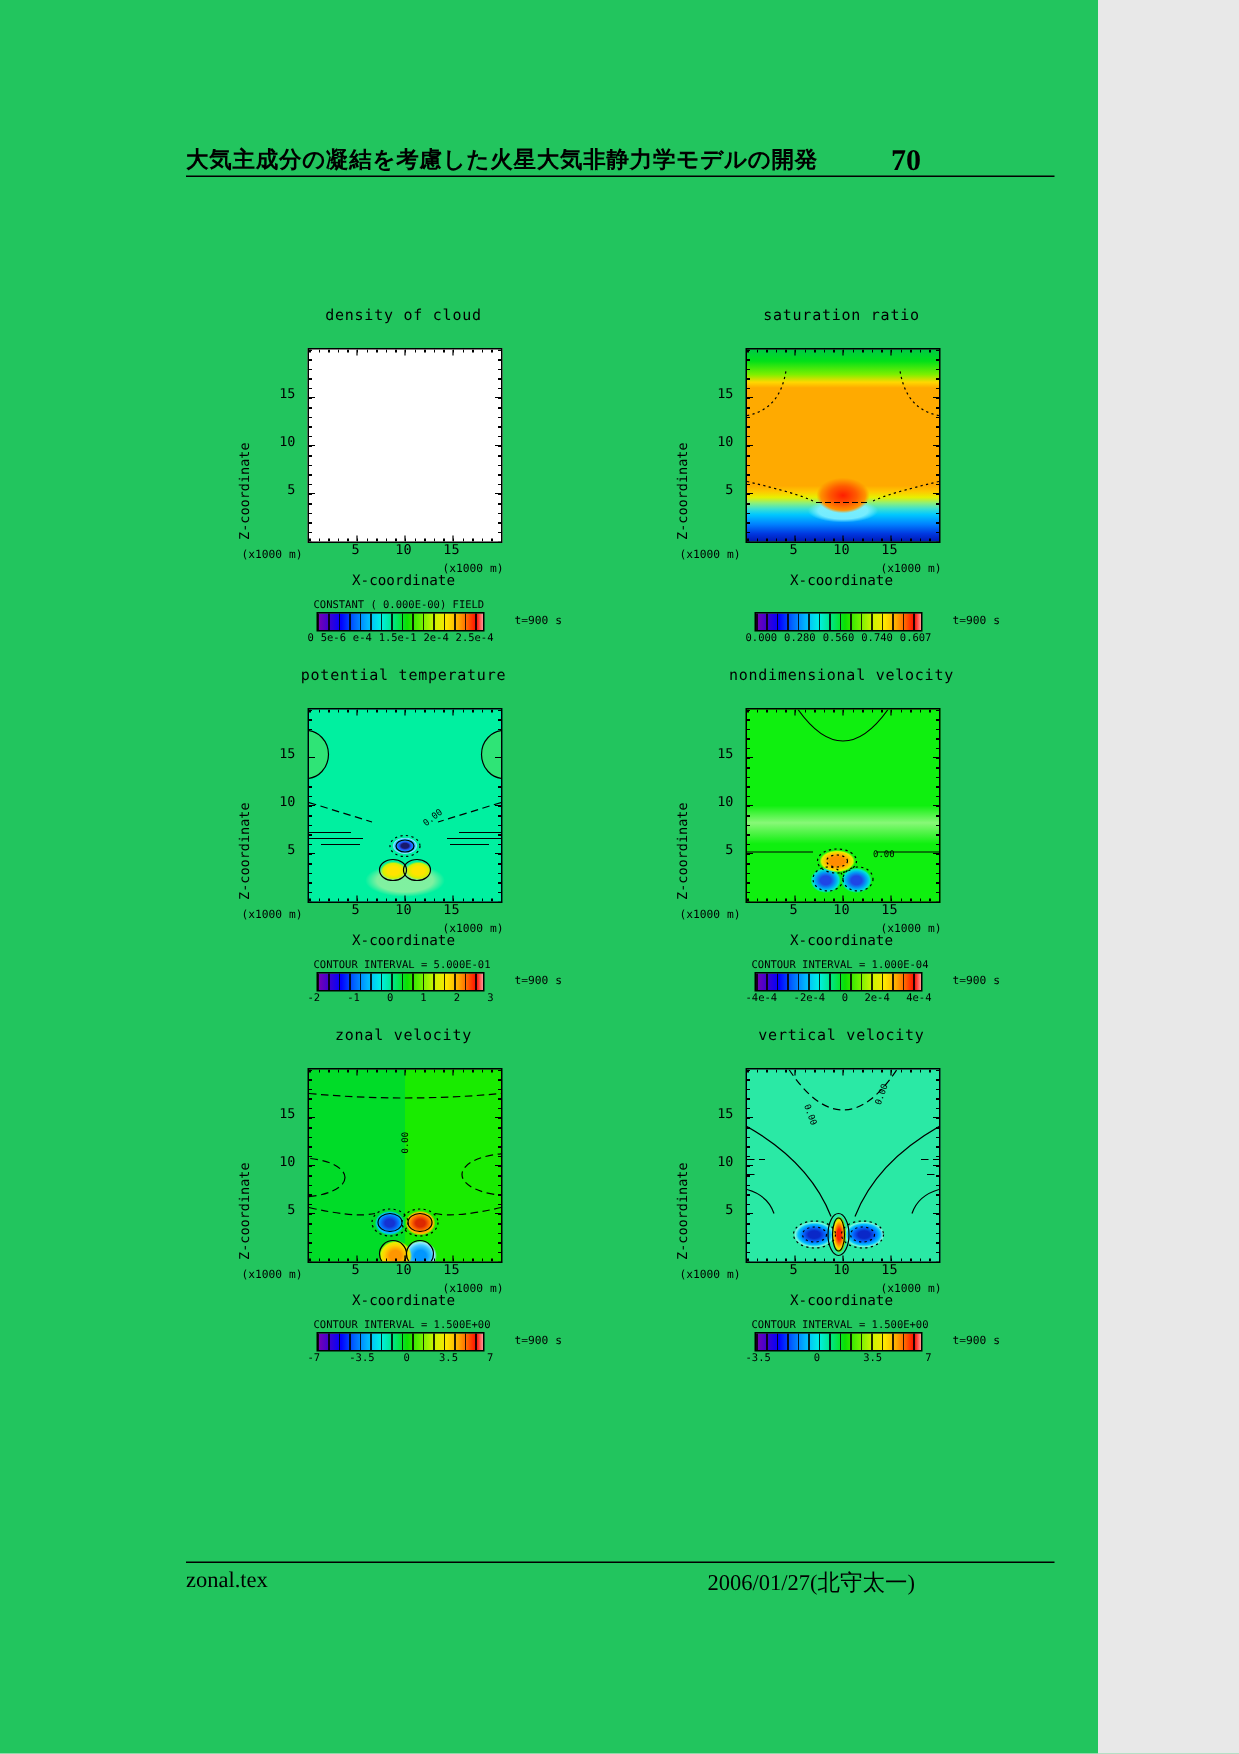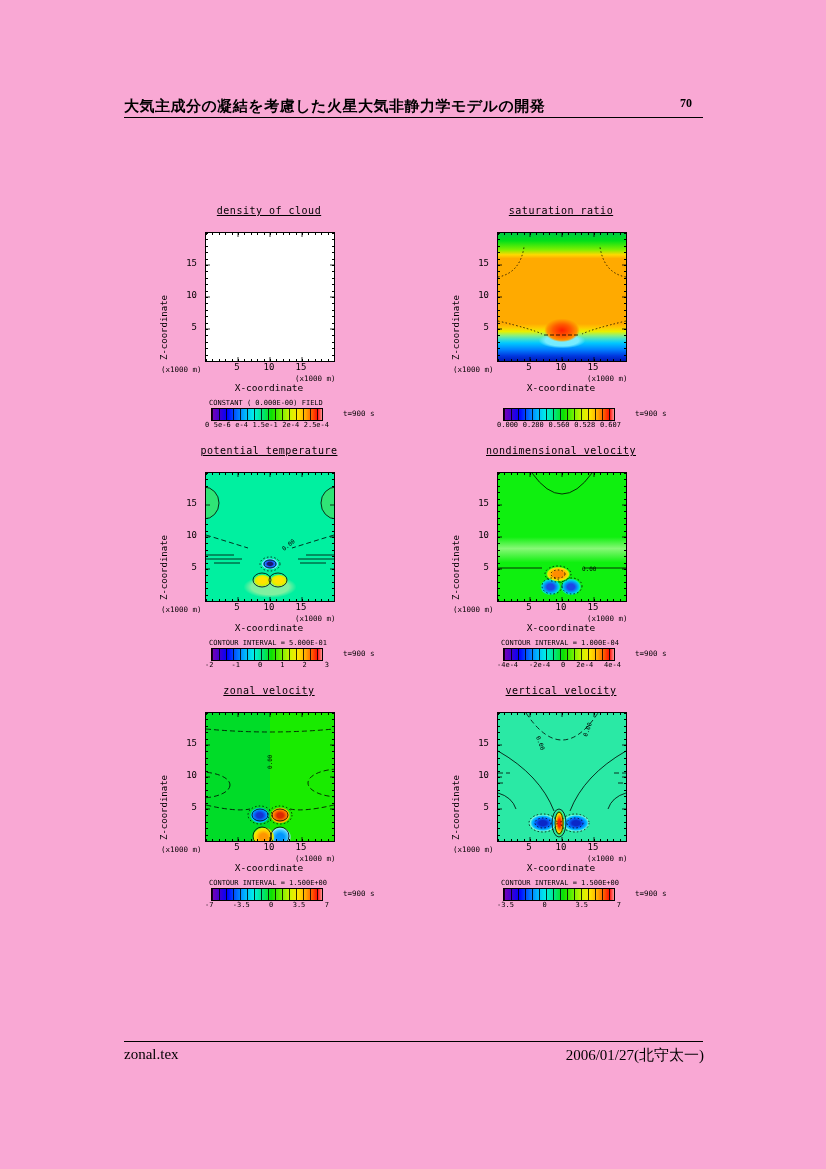--- a/index.html
+++ b/index.html
@@ -1,32 +1,32 @@
 <!DOCTYPE html>
 <html><head>
 <meta charset="utf-8">
 <style>
   html,body{margin:0;padding:0;background:#e8e8e8;}
-  .page{position:relative;width:826px;height:1169px;background:#f9a8d4;overflow:hidden;
+  .page{position:relative;width:732px;height:1169px;background:#22c55e;overflow:hidden;
         font-family:"Liberation Serif",serif;color:#000;}
   
   .header-title{position:absolute;left:124px;top:97px;font-family:"DejaVu Sans",sans-serif;
         font-size:15px;font-weight:bold;letter-spacing:0.5px;white-space:nowrap;}
-  .page-number{position:absolute;right:134px;top:96px;font-size:12px;font-weight:bold;}
+  .page-number{position:absolute;right:118px;top:96px;font-size:20px;font-weight:bold;}
   .header-rule{position:absolute;left:124px;top:117px;width:579px;border-top:1.6px solid #000;}
   
   .footer-rule{position:absolute;left:124px;top:1041px;width:579px;border-top:1px solid #000;}
   .footer-left{position:absolute;left:124px;top:1046px;font-size:15px;}
   .footer-right{position:absolute;right:122px;top:1046px;font-size:15px;}
   
   .caption{position:absolute;left:124px;top:918px;width:584px;font-size:16px;line-height:1.5;}
   
   .panel{position:absolute;width:272px;height:232px;}
   .p-title{position:absolute;top:0;left:44px;width:160px;text-align:center;
-        font:10px "DejaVu Sans Mono",monospace;letter-spacing:0.5px;white-space:nowrap;text-decoration:underline;}
+        font:10px "DejaVu Sans Mono",monospace;letter-spacing:0.5px;white-space:nowrap;}
   .ylabel{position:absolute;top:27px;left:14px;height:128px;display:flex;align-items:center;
         writing-mode:vertical-rl;transform:rotate(180deg);font:9px "DejaVu Sans Mono",monospace;}
   .yticks{position:absolute;top:27px;left:30px;width:24px;height:128px;}
   .yt{position:absolute;right:2px;font:9px "DejaVu Sans Mono",monospace;}
   .yt1{top:26px}.yt2{top:58px}.yt3{top:90px}
   .plot{position:absolute;top:27px;left:60px;width:128px;height:128px;border:1px solid #000;overflow:hidden;}
   .plot::before{content:"";position:absolute;inset:0;pointer-events:none;
     background-image:
       repeating-linear-gradient(to right,#000 0 1px,transparent 1px 6.4px),
       repeating-linear-gradient(to right,#000 0 1px,transparent 1px 6.4px),
@@ -161,21 +161,21 @@
     </div>
     <div class="unit-l">(x1000 m)</div>
     <div class="unit-r">(x1000 m)</div>
     <div class="xlabel">X-coordinate</div>
     <div class="cb-title"></div>
     <div class="cbar"></div>
     <div class="cb-ticks">
         <span>0.000</span>
         <span>0.280</span>
         <span>0.560</span>
-        <span>0.528</span>
+        <span>0.740</span>
         <span>0.607</span>
       </div>
     <div class="time">t=900 s</div>
   </div>
 
   <div class="panel pos-r2c1">
     <div class="p-title">potential temperature</div>
     <div class="ylabel">Z-coordinate</div>
     <div class="yticks">
       <span class="yt yt1">15</span>

